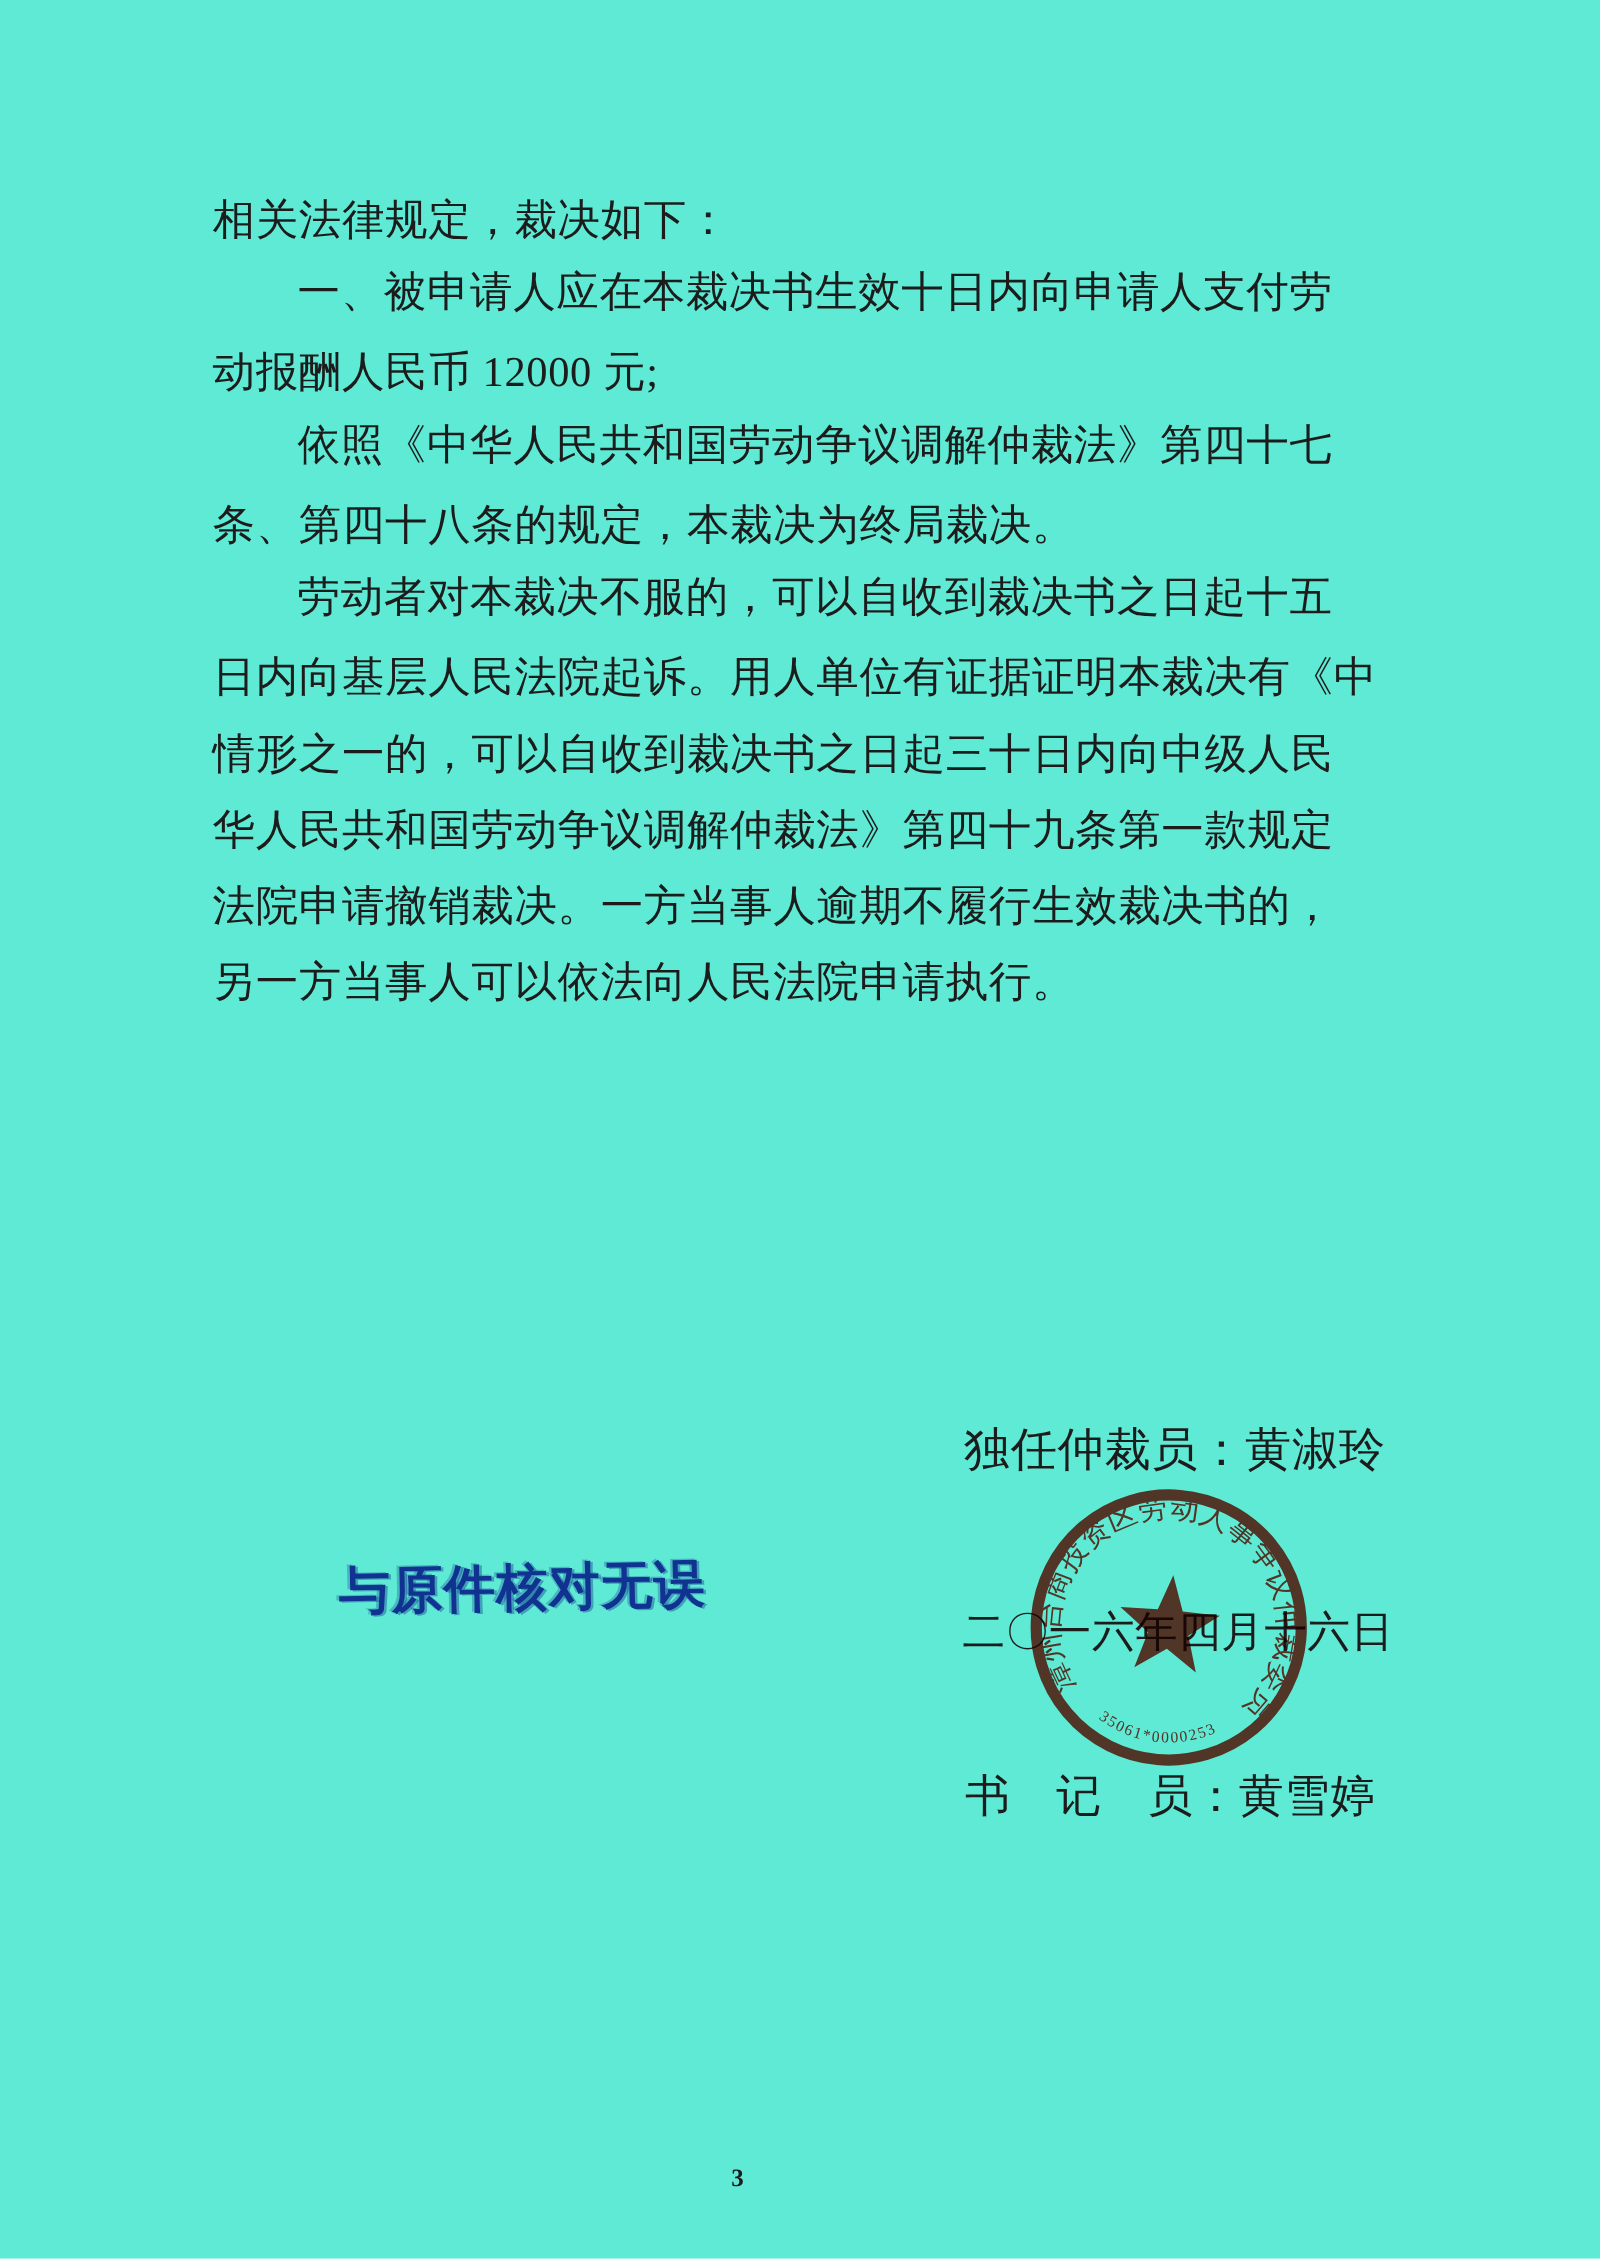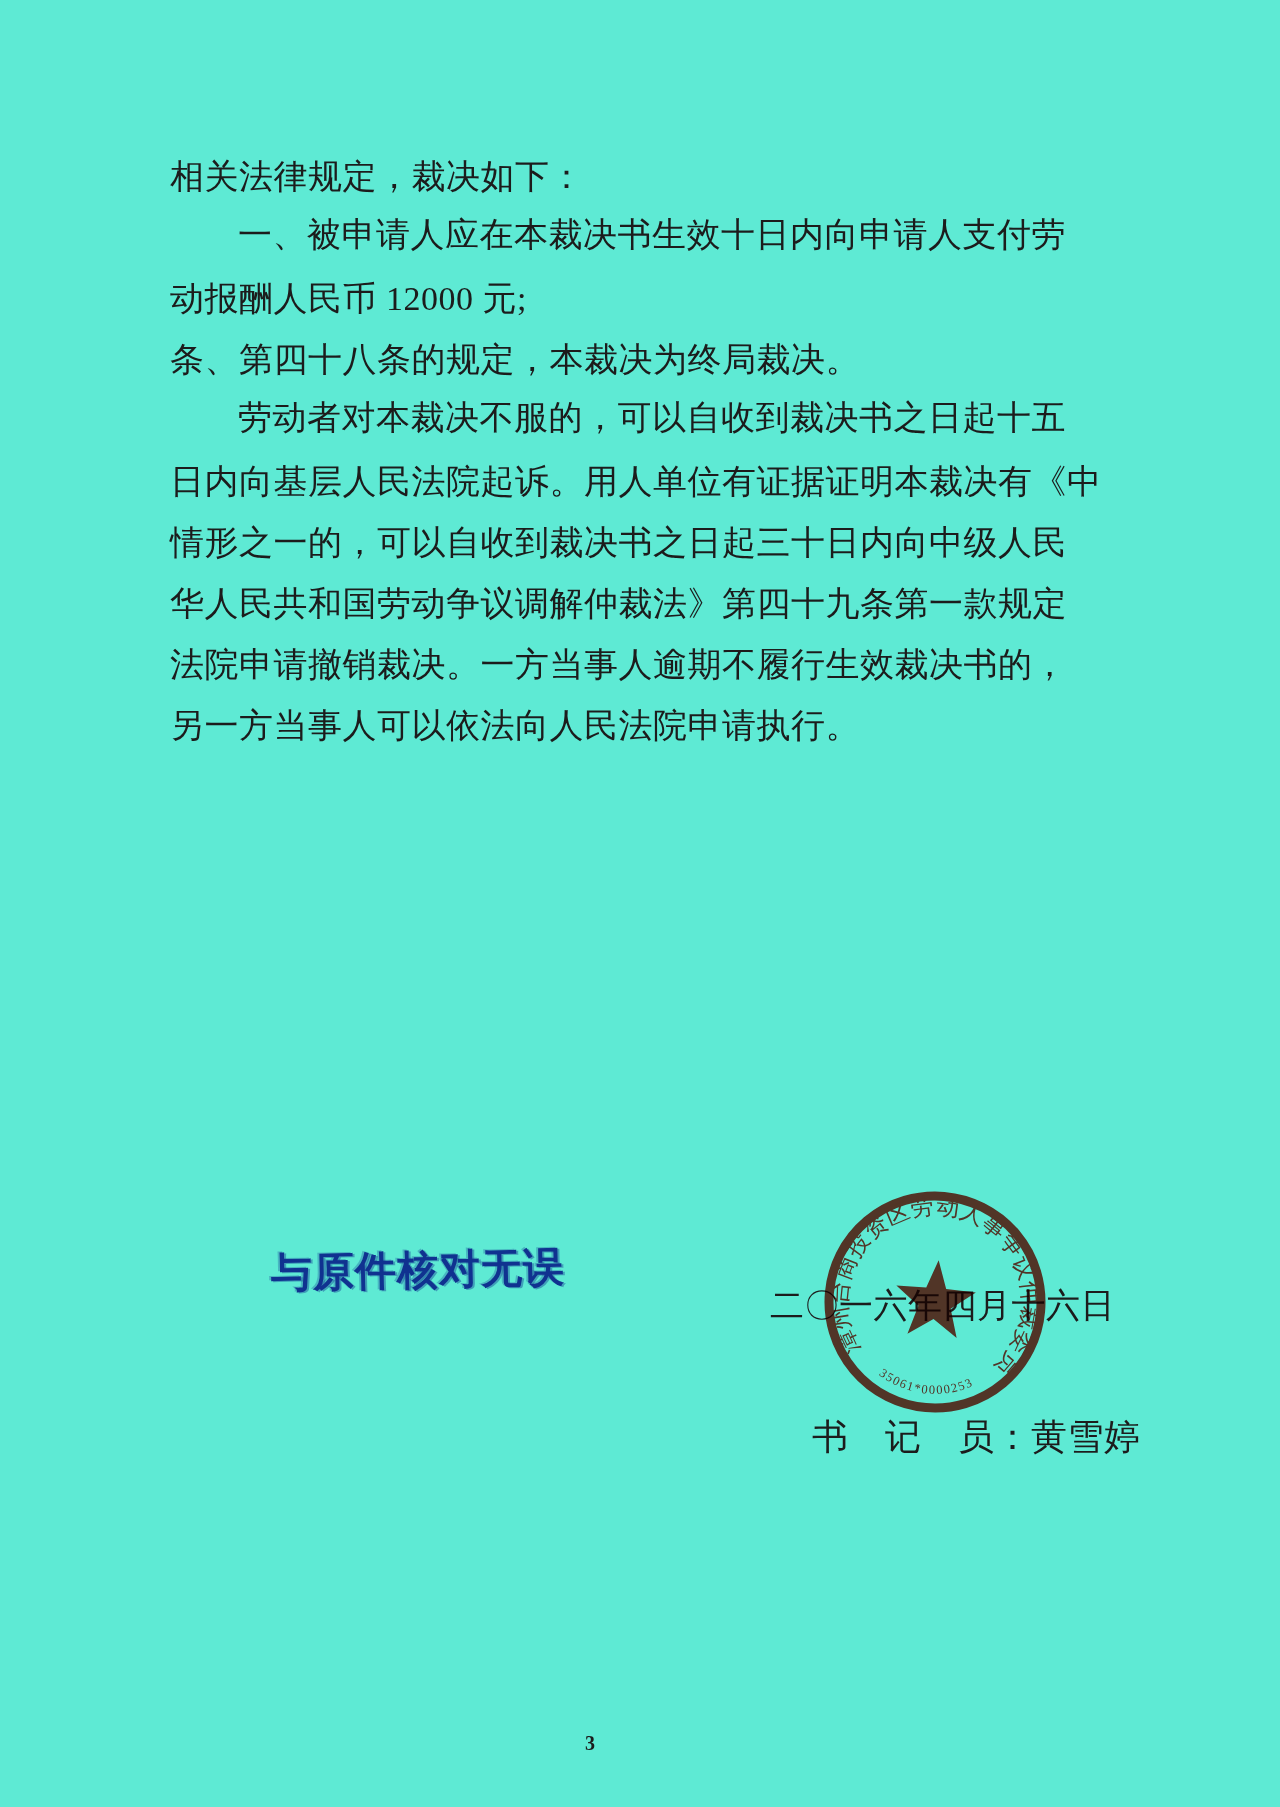--- a/index.html
+++ b/index.html
@@ -46,21 +46,21 @@
     font-size: 37px;
     letter-spacing: 0.5px;
   }
   .sig.date {
     left: 770px;
     top: 1283px;
     font-size: 34px;
     letter-spacing: 0.5px;
   }
   .sig.clerk {
-    left: 812px;
+    left: 772px;
     top: 1413px;
     font-size: 36px;
     letter-spacing: 0.5px;
   }
   
   .blue-stamp {
     position: absolute;
     left: 271px;
     top: 1243px;
     font-size: 41px;
@@ -100,29 +100,31 @@
 </style>
 </head>
 <body>
 
 <div class="page">
 
   <div class="body-text" id="body-lines">
       <div class="line">相关法律规定，裁决如下：</div>
       <div class="line indent">一、被申请人应在本裁决书生效十日内向申请人支付劳</div>
       <div class="line">动报酬人民币 12000 元;</div>
+      <div class="line indent">依照《中华人民共和国劳动争议调解仲裁法》第四十七</div>
       <div class="line">条、第四十八条的规定，本裁决为终局裁决。</div>
       <div class="line indent">劳动者对本裁决不服的，可以自收到裁决书之日起十五</div>
       <div class="line">日内向基层人民法院起诉。用人单位有证据证明本裁决有《中</div>
       <div class="line">情形之一的，可以自收到裁决书之日起三十日内向中级人民</div>
       <div class="line">华人民共和国劳动争议调解仲裁法》第四十九条第一款规定</div>
       <div class="line">法院申请撤销裁决。一方当事人逾期不履行生效裁决书的，</div>
       <div class="line">另一方当事人可以依法向人民法院申请执行。</div>
     </div>
 
+  <div class="sig arbitrator"><span>独任仲裁员：</span><span>黄淑玲</span></div>
 
   <div class="blue-stamp">与原件核对无误</div>
 
   <div class="sig date">二〇一六年四月十六日</div>
 
   <div class="sig clerk"><span>书　记　员：</span><span>黄雪婷</span></div>
 
   <svg class="red-stamp" viewBox="0 0 300 300" xmlns="http://www.w3.org/2000/svg" aria-hidden="true">
     <defs>
       <path id="seal-top-arc" d="M 82.6 206.6 A 88 88 0 1 1 217.4 206.6" fill="none"></path>

